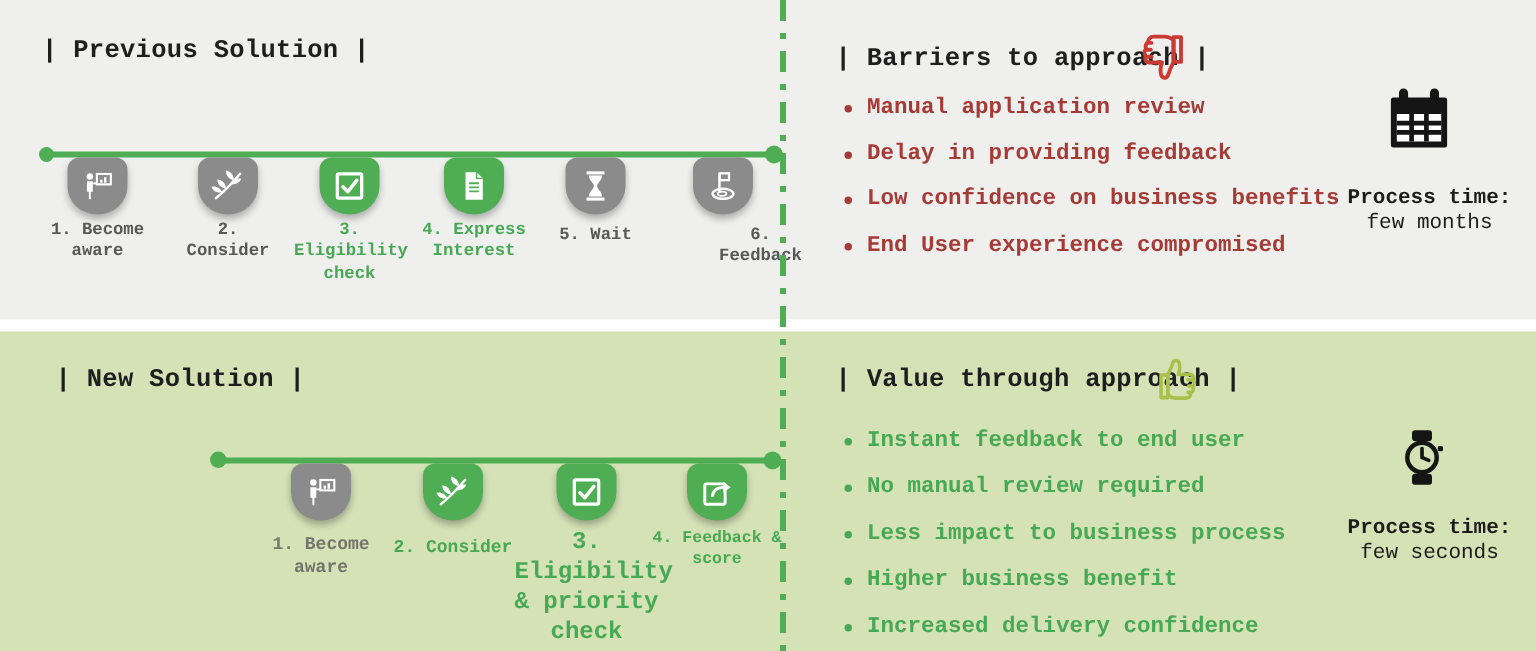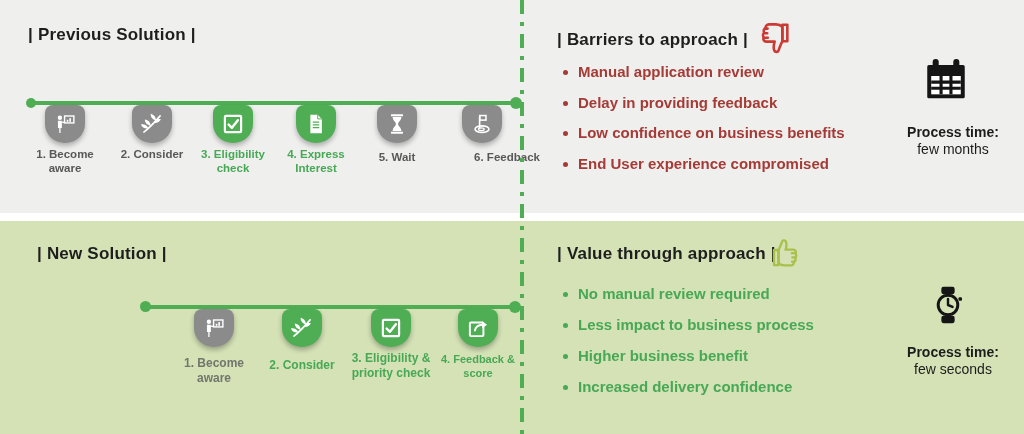--- a/index.html
+++ b/index.html
@@ -1,17 +1,17 @@
 <!DOCTYPE html>
 <html><head>
 <meta charset="utf-8">
 <style>
   * { margin:0; padding:0; box-sizing:border-box; }
   body { font-family:"Liberation Sans", sans-serif; background:#ffffff; }
-  #stage { position:relative; width:1024px; height:434px; background:#ffffff; overflow:hidden; }
+  #stage { position:relative; width:1024px; height:434px; background:#ffffff; overflow:hidden;font-family:Liberation Mono, monospace; }
 
   .half { position:absolute; left:0; width:1024px; height:213px; }
   .half-top { top:0; background:#efefee; }
   .half-bottom { top:221px; background:#d4e2b6; }
 
   .section-title { position:absolute; font-size:17px; font-weight:bold; color:#1e1e1e; letter-spacing:0.2px; white-space:nowrap; }
 
   
   .tl-line { position:absolute; height:4px; background:#4fae54; border-radius:2px; }
   .tl-dot { position:absolute; background:#4fae54; border-radius:50%; }
@@ -163,21 +163,21 @@
   <div class="badge green" style="left:458px; top:309px;">
     <svg viewBox="0 0 24 24">
       <rect x="4.5" y="7" width="12.5" height="12.5" rx="1" fill="none" stroke="#fff" stroke-width="1.8"></rect>
       <path d="M9,15 c0.4,-3.6 3,-5.8 7.4,-6" fill="none" stroke="#fff" stroke-width="1.8"></path>
       <path d="M15.8,5.7 L20.4,9 L15.8,12.3 z" fill="#fff"></path>
     </svg>
   </div>
 
   <div class="step-label graygreen" style="left:166px; top:356px; width:96px; font-size:12px;">1. Become aware</div>
   <div class="step-label green" style="left:254px; top:358px; width:96px; font-size:12px;">2. Consider</div>
-  <div class="step-label green" style="left:343px; top:351px; width:96px; font-size:12px;">3. Eligibility &amp; priority check</div>
+  <div class="step-label green" style="left:343px; top:351px; width:96px; font-size:16px;">3. Eligibility &amp; priority check</div>
   <div class="step-label green" style="left:430px; top:353px; width:96px; font-size:11px;">4. Feedback &amp; score</div>
 
   <ul class="bullet-list barriers" style="left:563px; top:63px;">
     <li>
         <span class="bullet-dot"></span>
         <span class="bullet-text">Manual application review</span>
       </li>
     <li>
         <span class="bullet-dot"></span>
         <span class="bullet-text">Delay in providing feedback</span>
@@ -186,20 +186,24 @@
         <span class="bullet-dot"></span>
         <span class="bullet-text">Low confidence on business benefits</span>
       </li>
     <li>
         <span class="bullet-dot"></span>
         <span class="bullet-text">End User experience compromised</span>
       </li>
   </ul>
 
   <ul class="bullet-list values" style="left:563px; top:285px;">
+    <li>
+        <span class="bullet-dot"></span>
+        <span class="bullet-text">Instant feedback to end user</span>
+      </li>
     <li>
         <span class="bullet-dot"></span>
         <span class="bullet-text">No manual review required</span>
       </li>
     <li>
         <span class="bullet-dot"></span>
         <span class="bullet-text">Less impact to business process</span>
       </li>
     <li>
         <span class="bullet-dot"></span>

